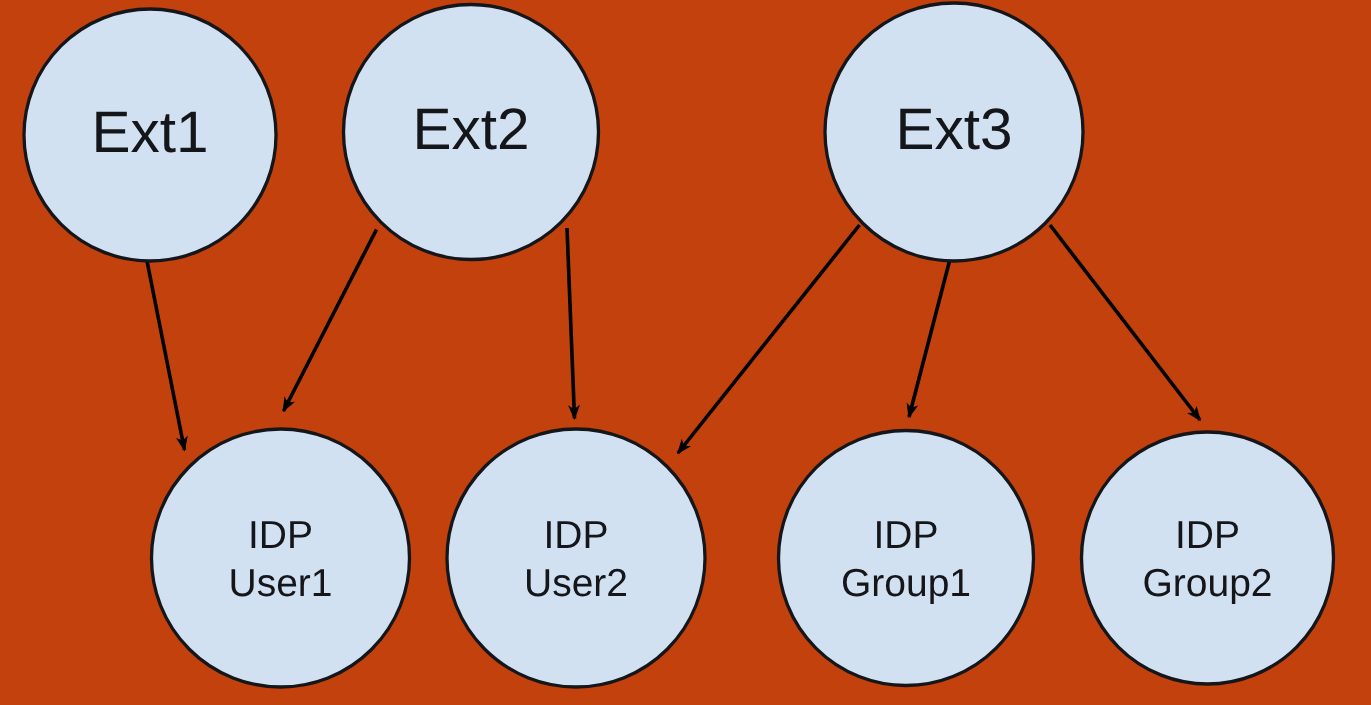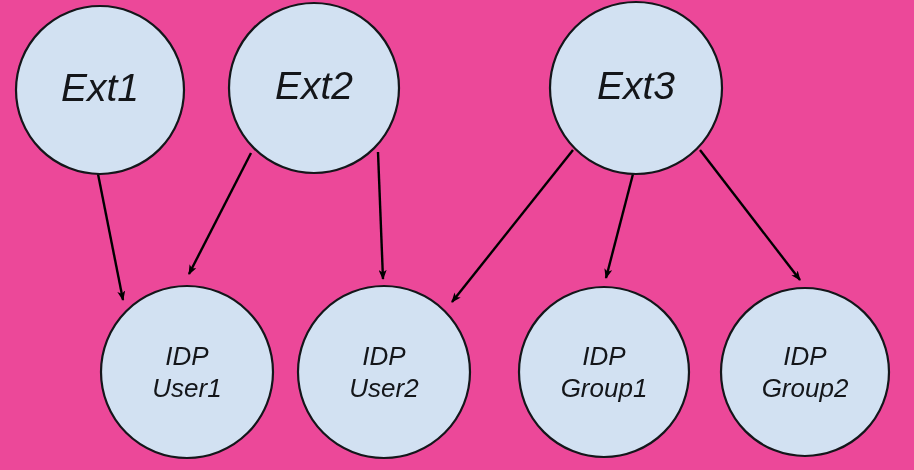--- a/index.html
+++ b/index.html
@@ -40,21 +40,21 @@
   .node-label.small { font-size: 26px; }
   .edge-line {
     stroke: #000000;
     stroke-width: 2.4;
     fill: none;
   }
 </style>
 </head>
 <body>
 
-<div id="diagram-root" style="background: #ec4899; font-style: italic;">
+<div id="diagram-root" style="background: #c2410c;">
   <svg id="graph" viewBox="0 0 914 470" xmlns="http://www.w3.org/2000/svg">
     <defs>
       <marker id="arrowhead" markerWidth="10" markerHeight="8" refX="9" refY="4" orient="auto" markerUnits="userSpaceOnUse">
         <path d="M0,0 L10,4 L0,8 L2.6,4 z" fill="#000000"></path>
       </marker>
     </defs>
 
     <g id="edges-layer">
         <line x1="98" y1="174" x2="123" y2="300" class="edge-line" stroke="#000000" marker-end="url(#arrowhead)"></line>
         <line x1="251" y1="153" x2="189" y2="274" class="edge-line" stroke="#000000" marker-end="url(#arrowhead)"></line>

